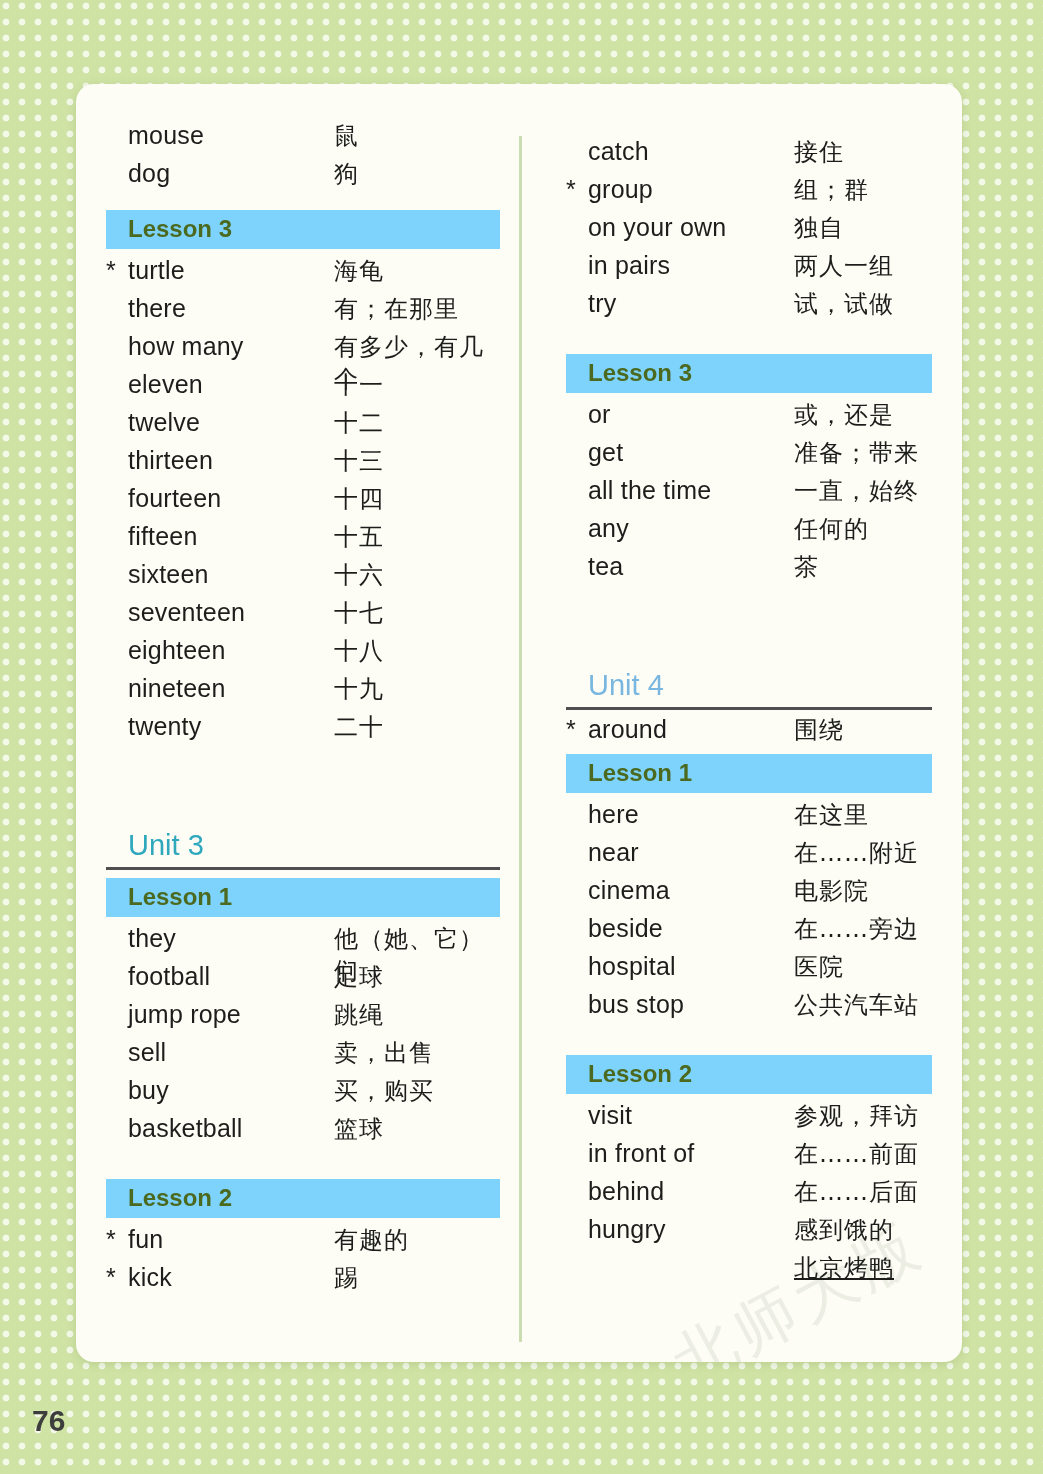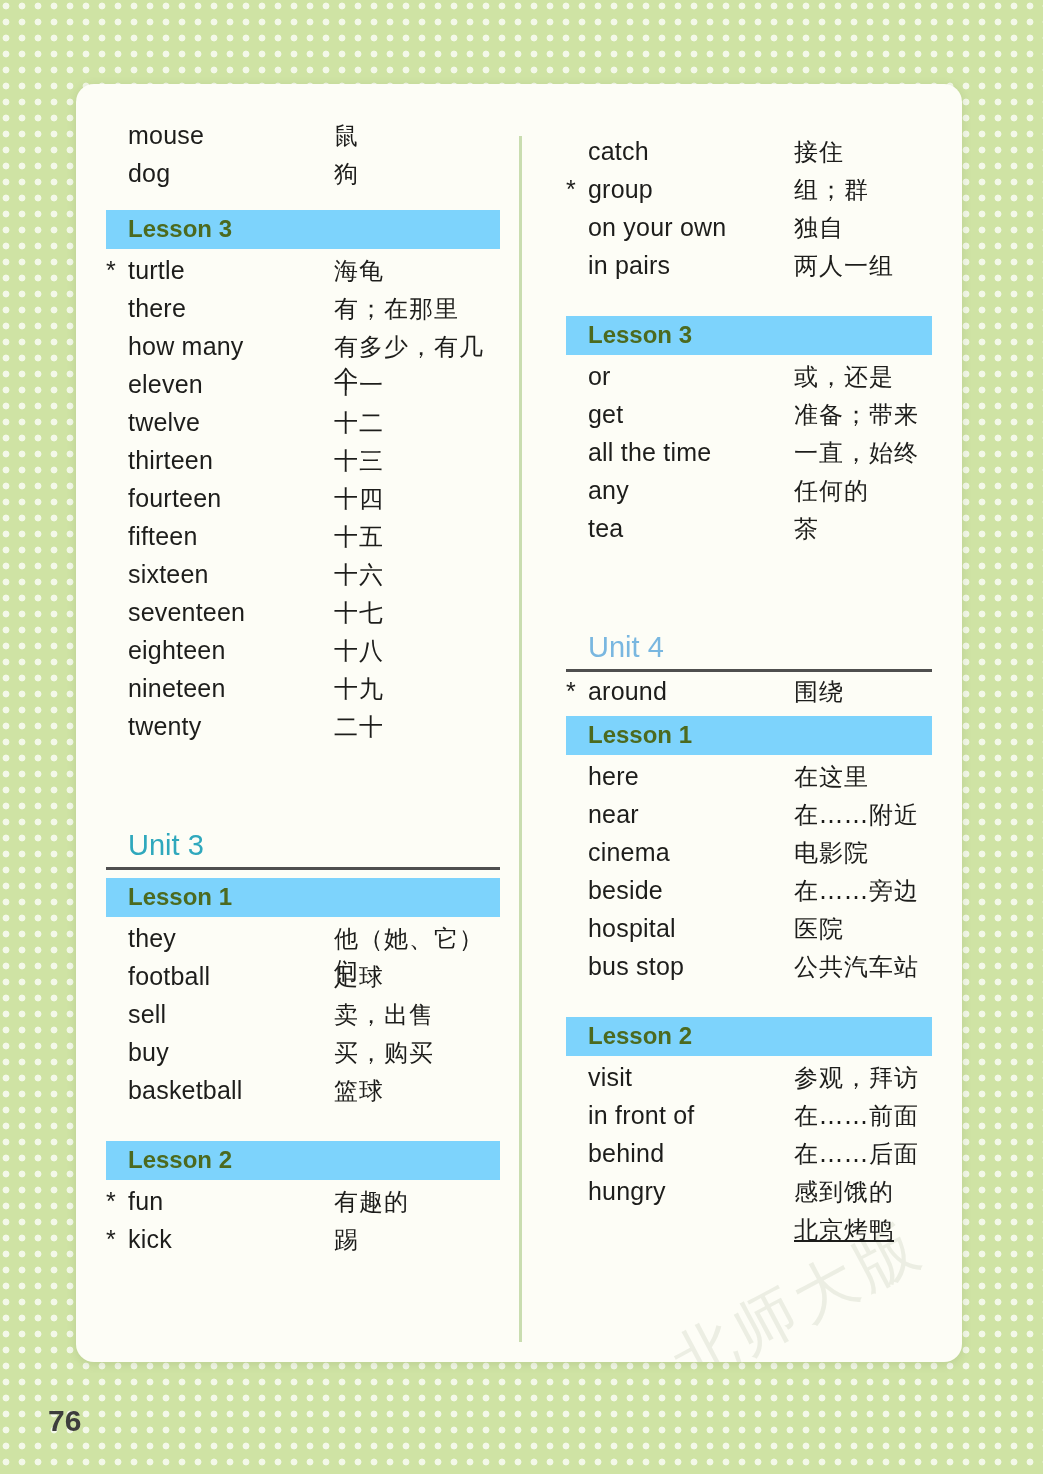--- a/index.html
+++ b/index.html
@@ -113,21 +113,21 @@
     padding: 0 0 5px 22px;
     border-bottom: 3px solid #4f4f4f;
     margin: 22px 0 0 0;
   }
   .unit-title.blue { color: #79b7e0; }
   .spacer-lg { height: 58px; }
   .spacer-sm { height: 14px; }
 
   .page-number {
     position: absolute;
-    left: 48px;
+    left: 32px;
     bottom: 36px;
     font-size: 30px;
     font-weight: bold;
     color: #3d3d3d;
     font-family: "Liberation Sans", sans-serif;
   }
 </style>
 </head>
 <body>
 
@@ -231,20 +231,25 @@
         <span class="en">they</span>
         <span class="zh">他（她、它）们</span>
       </div>
       <div class="entry">
         <span class="star"></span>
         <span class="en">football</span>
         <span class="zh">足球</span>
       </div>
       <div class="entry">
         <span class="star"></span>
+        <span class="en">jump rope</span>
+        <span class="zh">跳绳</span>
+      </div>
+      <div class="entry">
+        <span class="star"></span>
         <span class="en">sell</span>
         <span class="zh">卖，出售</span>
       </div>
       <div class="entry">
         <span class="star"></span>
         <span class="en">buy</span>
         <span class="zh">买，购买</span>
       </div>
       <div class="entry">
         <span class="star"></span>
@@ -283,20 +288,25 @@
       </div>
       <div class="entry">
         <span class="star"></span>
         <span class="en">on your own</span>
         <span class="zh">独自</span>
       </div>
       <div class="entry">
         <span class="star"></span>
         <span class="en">in pairs</span>
         <span class="zh">两人一组</span>
+      </div>
+      <div class="entry">
+        <span class="star"></span>
+        <span class="en">try</span>
+        <span class="zh">试，试做</span>
       </div>
 
       <div class="spacer-sm"></div>
 
       <div class="lesson-bar">Lesson 3</div>
 
       <div class="entry">
         <span class="star"></span>
         <span class="en">or</span>
         <span class="zh">或，还是</span>

